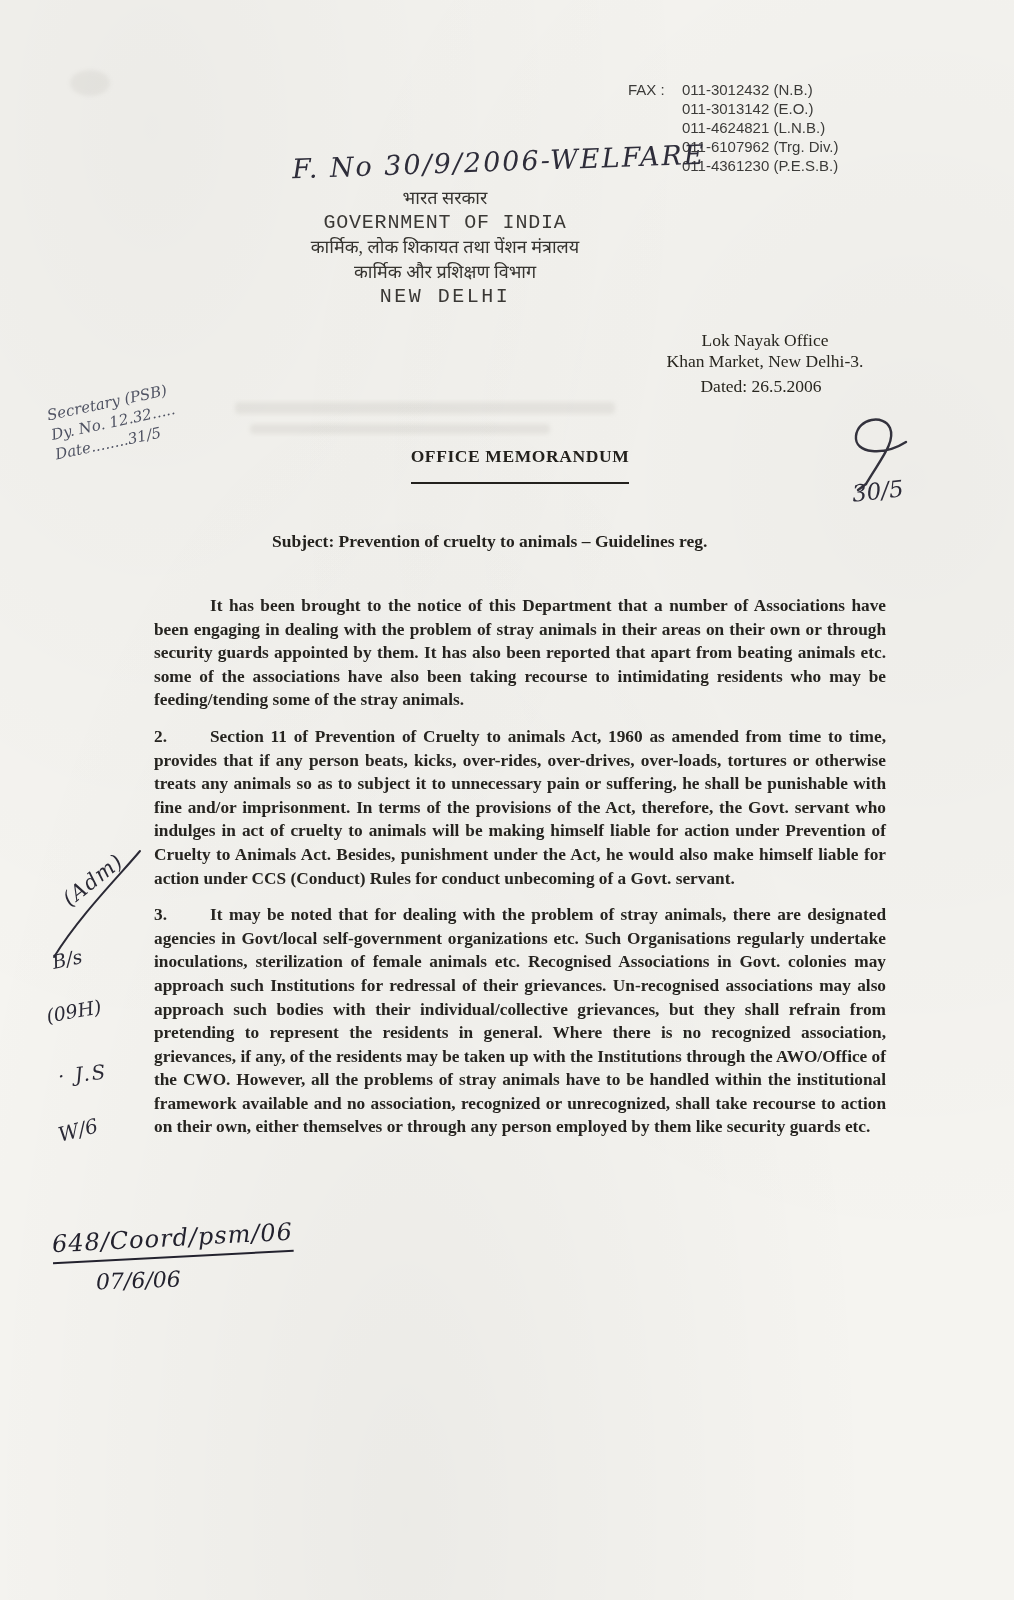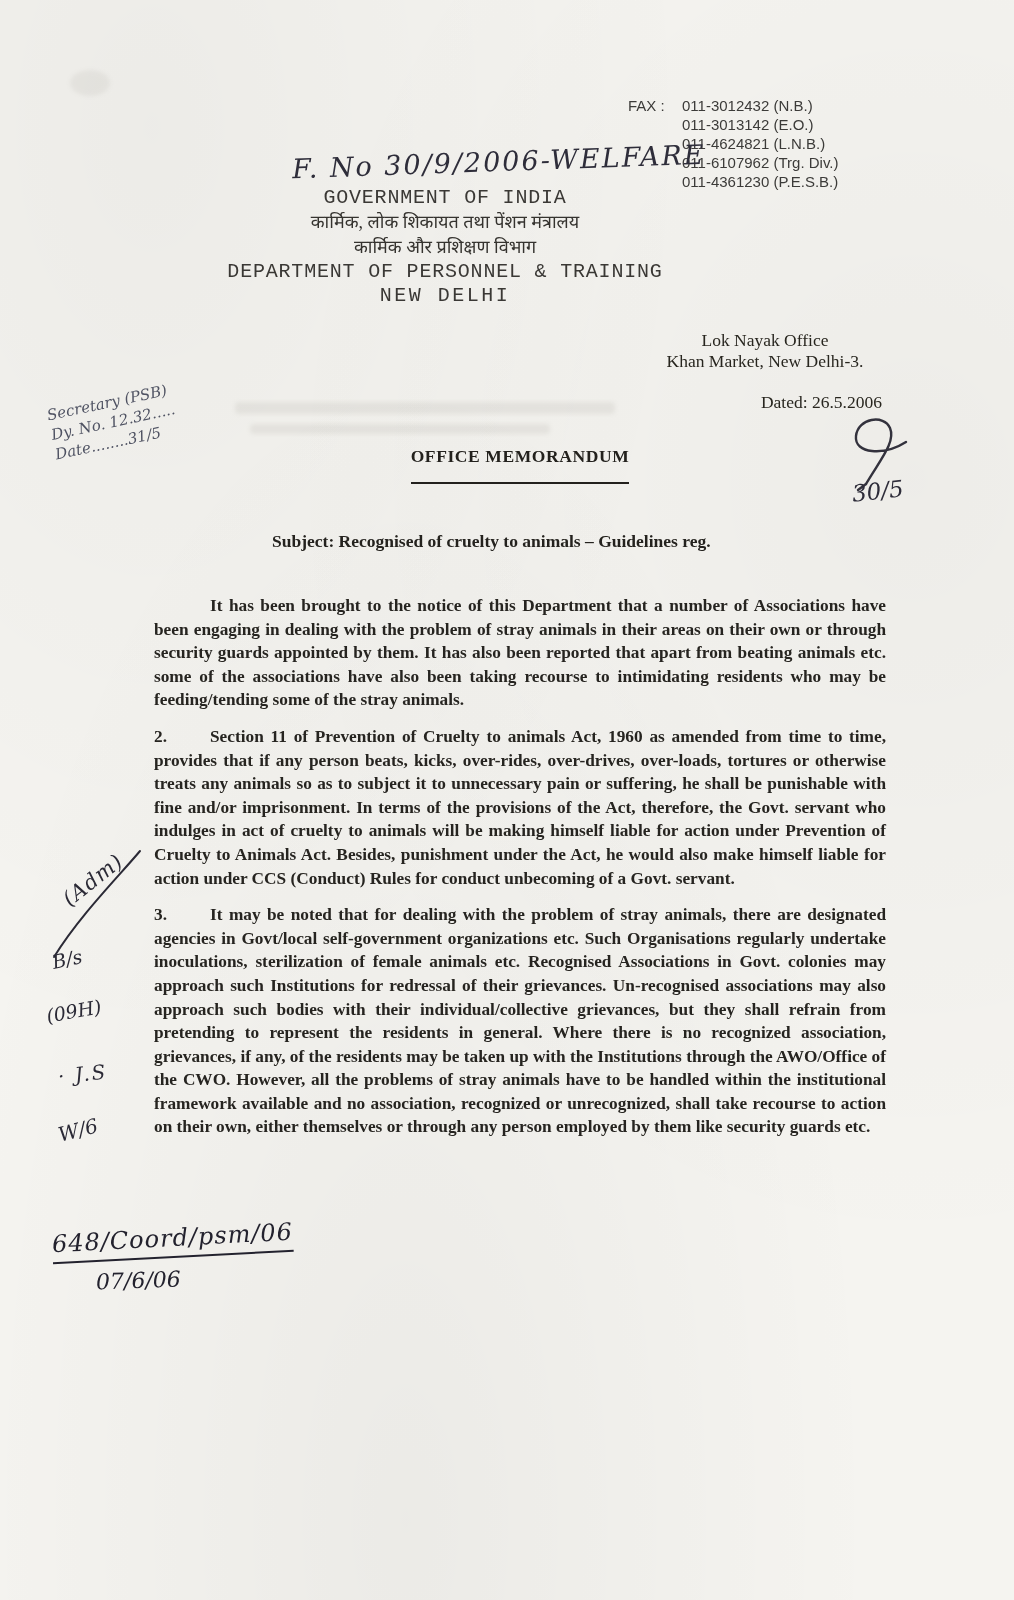--- a/index.html
+++ b/index.html
@@ -10,38 +10,38 @@
     background:
       radial-gradient(ellipse at 15% 8%, rgba(0,0,0,0.035), transparent 45%),
       radial-gradient(ellipse at 90% 30%, rgba(0,0,0,0.03), transparent 50%),
       radial-gradient(ellipse at 40% 95%, rgba(0,0,0,0.04), transparent 55%),
       #f5f4f0;
     font-family:"Liberation Serif", serif;
     color:#2e2c29;
     overflow:hidden;
   }
   
-  .fax{position:absolute;left:628px;top:96px;display:flex;
+  .fax{position:absolute;left:628px;top:80px;display:flex;
        font-family:"Liberation Sans", sans-serif;font-size:15px;line-height:19px;color:#3c3b39;}
   .fax-label{width:54px;}
   .fax-lines div{white-space:nowrap;}
   
   .hand{font-family:"DejaVu Serif", serif;font-style:italic;color:#2e2d3a;}
   .filenum{position:absolute;left:292px;top:146px;font-size:27px;letter-spacing:2px;
            transform:rotate(-2deg);}
   
   .letterhead{position:absolute;left:0;top:186px;width:890px;text-align:center;}
   .letterhead .hi{font-size:18px;line-height:25px;color:#35332f;}
   .letterhead .en{font-family:Liberation Mono, monospace;font-size:20px;line-height:24px;
                   letter-spacing:0.8px;color:#3a3835;}
   .letterhead .city-en{letter-spacing:2.5px;}
   
   .addr{position:absolute;left:640px;top:330px;width:250px;text-align:center;
         font-size:17.5px;line-height:21px;color:#28261f;}
-  .addr .dated{text-align:right;padding-right:8px;margin-top:20px;}
+  .addr .dated{padding-right:8px;margin-top:4px;}
   
   .stamp{position:absolute;left:50px;top:392px;transform:rotate(-12deg);
          font-size:15px;line-height:20px;color:#3e4254;opacity:0.9;}
   
   .smudge{position:absolute;background:#9a968e;opacity:0.14;filter:blur(2px);border-radius:4px;}
   .sm1{left:235px;top:402px;width:380px;height:12px;}
   .sm2{left:250px;top:424px;width:300px;height:10px;}
   .sm3{left:70px;top:70px;width:40px;height:26px;opacity:0.12;border-radius:50%;}
   
   .title{position:absolute;left:0;top:446px;width:1040px;text-align:center;
@@ -86,24 +86,24 @@
       <div>011-3013142 (E.O.)</div>
       <div>011-4624821 (L.N.B.)</div>
       <div>011-6107962 (Trg. Div.)</div>
       <div>011-4361230 (P.E.S.B.)</div>
     </div>
   </div>
 
   <div class="filenum hand">F. No 30/9/2006-WELFARE</div>
 
   <div class="letterhead">
+    <div class="hi">भारत सरकार</div>
     <div class="en">GOVERNMENT OF INDIA</div>
     <div class="hi">कार्मिक, लोक शिकायत तथा पेंशन मंत्रालय</div>
     <div class="hi">कार्मिक और प्रशिक्षण विभाग</div>
-    <div class="en">DEPARTMENT OF PERSONNEL &amp; TRAINING</div>
     <div class="en city-en">NEW DELHI</div>
   </div>
 
   <div class="addr">
     <div>Lok Nayak Office</div>
     <div>Khan Market, New Delhi-3.</div>
     <div class="dated">Dated: 26.5.2006</div>
   </div>
 
   <div class="stamp hand">
@@ -115,21 +115,21 @@
   <div class="title">
     <span>OFFICE MEMORANDUM</span>
   </div>
 
   <svg class="sig" width="100" height="80" viewBox="0 0 100 80">
     <path d="M38 72 C 52 48, 68 30, 62 16 C 56 2, 30 6, 28 24 C 26 42, 56 44, 78 30" fill="none" stroke="#33323d" stroke-width="2.4" stroke-linecap="round"></path>
     <path d="M38 72 L 30 78" fill="none" stroke="#33323d" stroke-width="2.4" stroke-linecap="round"></path>
   </svg>
   <div class="signote hand">30/5</div>
 
-  <div class="subject">Subject: Recognised of cruelty to animals – Guidelines reg.</div>
+  <div class="subject">Subject: Prevention of cruelty to animals – Guidelines reg.</div>
 
   <div class="body">
     <p class="para"><span class="pnum"></span><span>It has been brought to the notice of this Department that a number of Associations have been engaging in dealing with the problem of stray animals in their areas on their own or through security guards appointed by them.  It has also been reported that apart from beating animals etc. some of the associations have also been taking recourse to intimidating residents who may be feeding/tending some of the stray animals.</span></p>
     <p class="para"><span class="pnum">2.</span><span>Section 11 of Prevention of Cruelty to animals Act, 1960 as amended from time to time, provides that if any person beats, kicks, over-rides, over-drives, over-loads, tortures or otherwise treats any animals so as to subject it to unnecessary pain or suffering, he shall be punishable with fine and/or imprisonment.  In terms of the provisions of the Act, therefore, the Govt. servant who indulges in act of cruelty to animals will be making himself liable for action under Prevention of Cruelty to Animals Act.  Besides, punishment under the Act, he would also make himself liable for action under CCS (Conduct) Rules for conduct unbecoming of a Govt. servant.</span></p>
     <p class="para"><span class="pnum">3.</span><span>It may be noted that for dealing with the problem of stray animals, there are designated agencies in Govt/local self-government organizations etc.  Such Organisations regularly undertake inoculations, sterilization of female animals etc.  Recognised Associations in Govt. colonies may approach such Institutions for redressal of their grievances.  Un-recognised associations may also approach such bodies with their individual/collective grievances, but they shall refrain from pretending to represent the residents in general.  Where there is no recognized association, grievances, if any, of the residents may be taken up with the Institutions through the AWO/Office of the CWO.  However, all the problems of stray animals have to be handled within the institutional framework available and no association, recognized or unrecognized, shall take recourse to action on their own, either themselves or through any person employed by them like security guards etc.</span></p>
   </div>
 
   <svg class="margin-stroke" width="110" height="120" viewBox="0 0 110 120">
     <path d="M100 6 C 80 30, 40 70, 14 112" fill="none" stroke="#2b2a36" stroke-width="2" stroke-linecap="round"></path>
   </svg>

